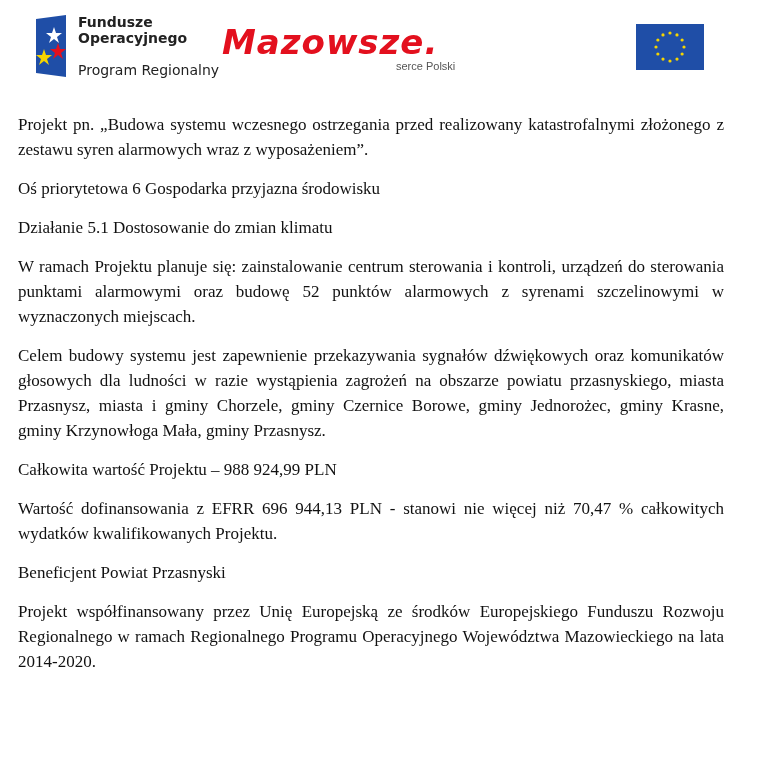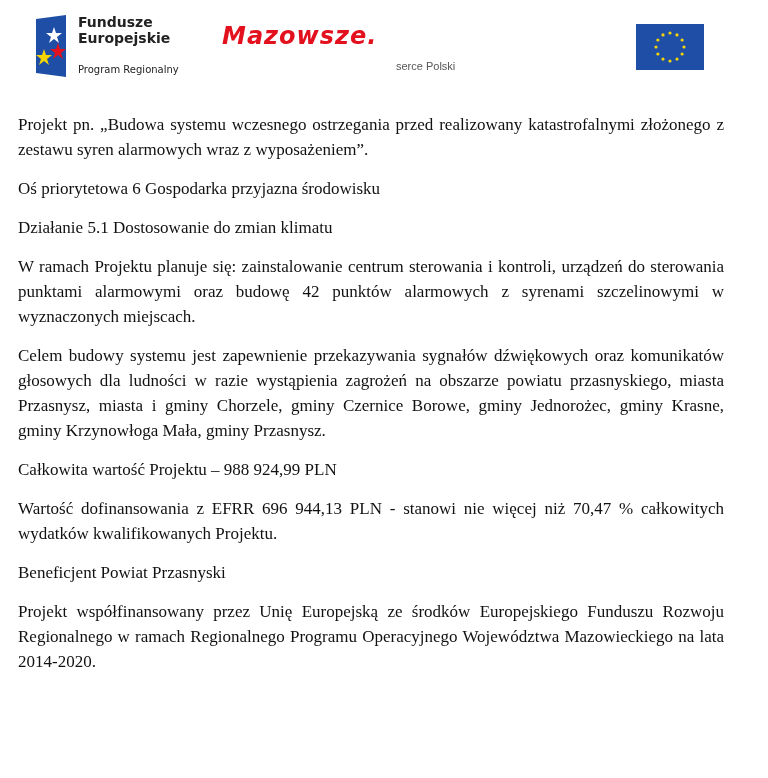--- a/index.html
+++ b/index.html
@@ -2,23 +2,23 @@
 <html><head>
 <meta charset="utf-8">
 <style>
   html, body { margin: 0; padding: 0; background: #ffffff; }
   body { width: 768px; height: 778px; overflow: hidden; position: relative; font-family: "Liberation Serif", serif; color: #111; }
   .logos { position: absolute; left: 0; top: 0; width: 768px; height: 96px; }
   .fe { position: absolute; left: 36px; top: 14px; display: flex; align-items: center; }
   .fe-mark { width: 30px; height: 62px; position: relative; }
   .fe-text { margin-left: 12px; font-family: "DejaVu Sans", sans-serif; color: #222; }
   .fe-t1 { font-size: 14px; font-weight: bold; line-height: 16px; }
-  .fe-t2 { font-size: 10px; line-height: 16px; margin-top: 16px; }
+  .fe-t2 { font-size: 14px; line-height: 16px; margin-top: 16px; }
   .maz { position: absolute; left: 222px; top: 18px; width: 250px; height: 60px; }
-  .maz-word { font-family: "DejaVu Sans", sans-serif; font-weight: bold; font-size: 24px; color: #e3101e; letter-spacing: 1px; position: absolute; left: 0; top: 4px; font-style: italic; }
+  .maz-word { font-family: "DejaVu Sans", sans-serif; font-weight: bold; font-size: 34px; color: #e3101e; letter-spacing: 1px; position: absolute; left: 0; top: 4px; font-style: italic; }
   .maz-sub { position: absolute; left: 174px; top: 42px; font-family: Liberation Sans, sans-serif; font-size: 11px; color: #555; }
   .ue { position: absolute; left: 505px; top: 24px; text-align: right; font-family: "DejaVu Sans", sans-serif; color: #222; width: 125px; }
   .ue-t1 { font-size: 13px; font-weight: bold; text-align: left; line-height: 16px; }
   .ue-t2 { font-size: 9px; line-height: 12px; text-align: right; margin-top: 3px; }
   .flag { position: absolute; left: 636px; top: 24px; width: 68px; height: 46px; background: #1f4ea7; }
   .content { position: absolute; left: 18px; top: 112px; width: 706px; font-size: 17px; line-height: 25px; }
   .content p { margin: 0 0 14px 0; text-align: justify; }
 </style>
 </head>
 <body>
@@ -26,21 +26,21 @@
 <div class="logos">
   <div class="fe">
     <svg class="fe-mark" width="30" height="62" viewBox="0 0 30 62">
       <polygon points="0,4 30,0 30,62 0,58" fill="#1f4ea7"></polygon>
       <polygon points="18,12 20,18 26,18 21,22 23,28 18,24 13,28 15,22 10,18 16,18" fill="#ffffff"></polygon>
       <polygon points="22,28 24,34 30,34 25,38 27,44 22,40 17,44 19,38 14,34 20,34" fill="#e3101e"></polygon>
       <polygon points="8,34 10,40 16,40 11,44 13,50 8,46 3,50 5,44 0,40 6,40" fill="#f6d500"></polygon>
     </svg>
     <div class="fe-text">
       <div class="fe-t1">Fundusze</div>
-      <div class="fe-t1">Europejskie</div>
+      <div class="fe-t1">Operacyjnego</div>
       <div class="fe-t2">Program Regionalny</div>
     </div>
   </div>
 
   <div class="maz">
     <div class="maz-word">Mazowsze.</div>
     <div class="maz-sub">serce Polski</div>
   </div>
 
   <svg class="flag" width="68" height="46" viewBox="0 0 68 46" id="euflag">
@@ -57,19 +57,19 @@
       <circle cx="20" cy="23.000000000000004" r="1.6" fill="#f6d500"></circle>
       <circle cx="21.87564434701786" cy="15.999999999999998" r="1.6" fill="#f6d500"></circle>
       <circle cx="26.999999999999993" cy="10.875644347017863" r="1.6" fill="#f6d500"></circle>
     </svg>
 </div>
 
 <div class="content">
   <p>Projekt pn. „Budowa systemu wczesnego ostrzegania przed realizowany katastrofalnymi złożonego z zestawu syren alarmowych wraz z wyposażeniem”.</p>
   <p>Oś priorytetowa 6  Gospodarka przyjazna środowisku</p>
   <p>Działanie 5.1 Dostosowanie do zmian klimatu</p>
-  <p>W ramach Projektu planuje się: zainstalowanie centrum sterowania i kontroli, urządzeń do sterowania punktami alarmowymi oraz budowę 42 punktów alarmowych z syrenami szczelinowymi w wyznaczonych miejscach.</p>
+  <p>W ramach Projektu planuje się: zainstalowanie centrum sterowania i kontroli, urządzeń do sterowania punktami alarmowymi oraz budowę 52 punktów alarmowych z syrenami szczelinowymi w wyznaczonych miejscach.</p>
   <p>Celem budowy systemu jest zapewnienie przekazywania sygnałów dźwiękowych oraz komunikatów głosowych dla ludności w razie wystąpienia zagrożeń na obszarze powiatu przasnyskiego, miasta Przasnysz, miasta i gminy Chorzele, gminy Czernice Borowe, gminy Jednorożec, gminy Krasne, gminy Krzynowłoga Mała, gminy Przasnysz.</p>
   <p>Całkowita wartość Projektu – 988 924,99 PLN</p>
   <p>Wartość dofinansowania z EFRR 696 944,13 PLN - stanowi nie więcej niż 70,47 % całkowitych wydatków kwalifikowanych Projektu.</p>
   <p>Beneficjent Powiat Przasnyski</p>
   <p>Projekt współfinansowany przez Unię Europejską ze środków Europejskiego Funduszu Rozwoju Regionalnego w ramach Regionalnego Programu Operacyjnego Województwa Mazowieckiego na lata 2014-2020.</p>
 </div>
 
 </body></html>

